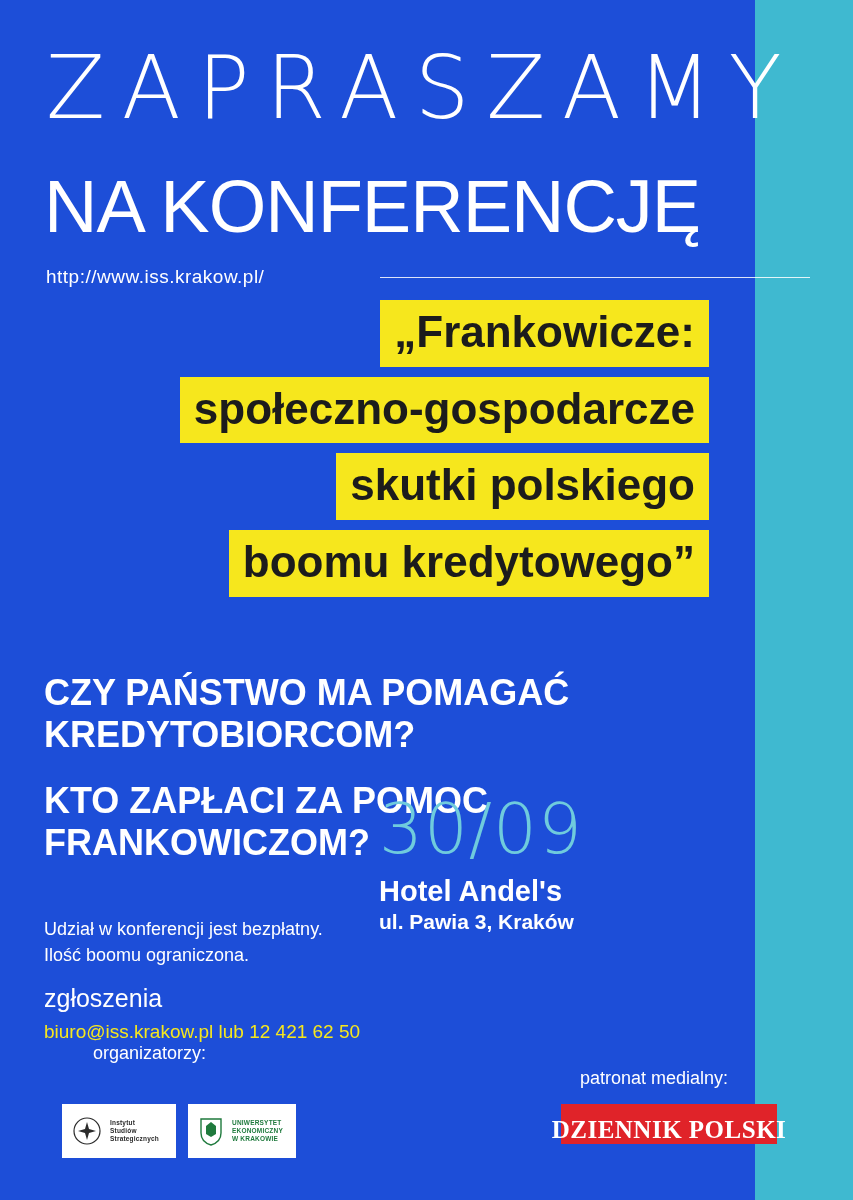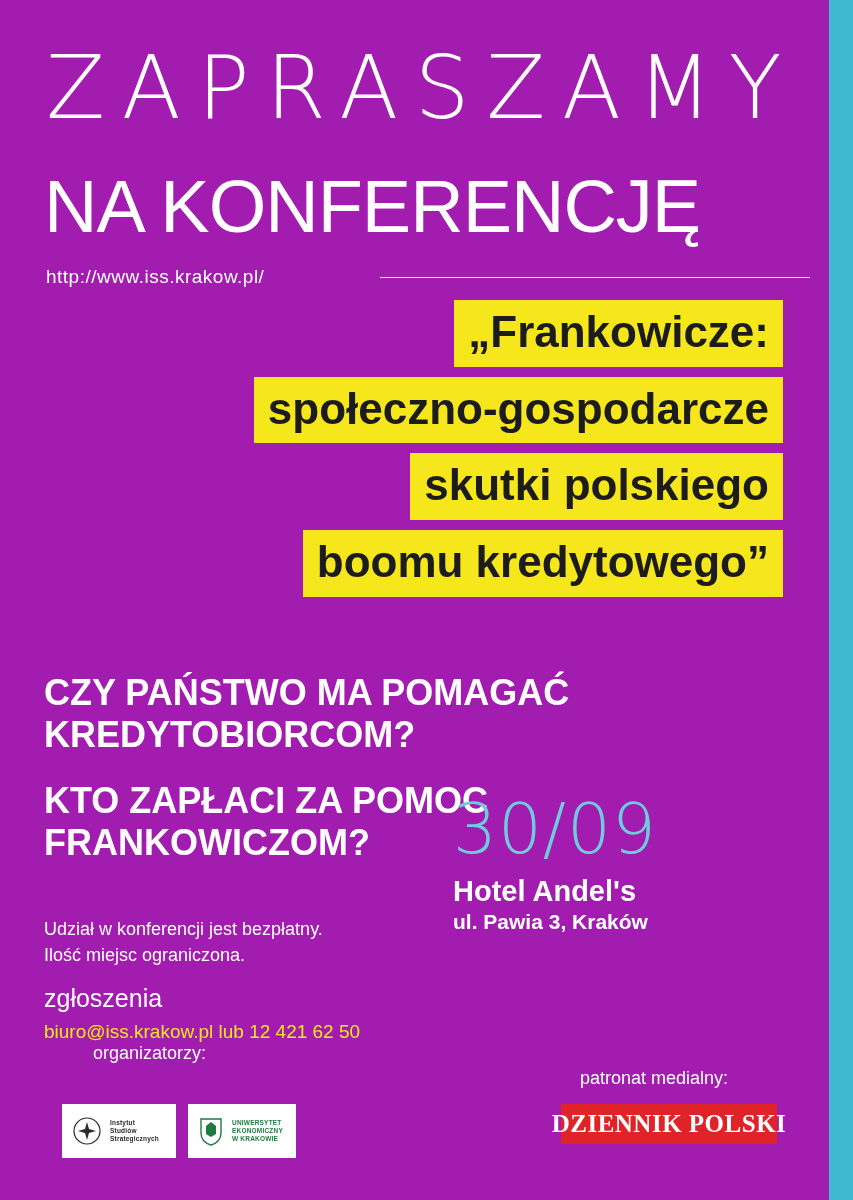--- a/index.html
+++ b/index.html
@@ -5,23 +5,23 @@
   * { box-sizing: border-box; margin: 0; padding: 0; }
   html, body {
     width: 853px;
     height: 1200px;
     overflow: hidden;
     background: #3fb9d0;
     font-family: "Liberation Sans", sans-serif;
   }
   .poster {
     position: relative;
-    width: 829px;
+    width: 755px;
     height: 1200px;
-    background: #a21caf;
+    background: #1d4ed8;
     color: #ffffff;
   }
 
   
   .zapraszamy {
     position: absolute;
     left: 46px;
     top: 44px;
     width: 770px;
     font-size: 88px;
@@ -207,21 +207,21 @@
     color: #ffffff;
   }
   .press-logo {
     position: absolute;
     left: 561px;
     top: 1104px;
     width: 216px;
     height: 40px;
     background: #e02329;
     display: flex;
-    align-items: center;
+    align-items: flex-end;
     justify-content: center;
   }
   .press-logo span {
     color: #ffffff;
     font-family: "Liberation Serif", serif;
     font-weight: bold;
     font-size: 25px;
     letter-spacing: 0.5px;
     white-space: nowrap;
   }
@@ -243,21 +243,21 @@
     <div class="title-line"><span>boomu kredytowego”</span></div>
   </div>
 
   <div class="questions">
     <div class="question">CZY PAŃSTWO MA POMAGAĆ KREDYTOBIORCOM?</div>
     <div class="question">KTO ZAPŁACI ZA POMOC FRANKOWICZOM?</div>
   </div>
 
   <div class="info">
     <div class="info-line">Udział w konferencji jest bezpłatny.</div>
-    <div class="info-line">Ilość miejsc ograniczona.</div>
+    <div class="info-line">Ilość boomu ograniczona.</div>
     <div class="zgloszenia">zgłoszenia</div>
     <div class="contact">biuro@iss.krakow.pl lub 12 421 62 50</div>
   </div>
 
   <div class="datebox">
     <div class="date-big">
       <span class="l1">30/09</span>
     </div>
     <div class="venue-name">Hotel Andel's</div>
     <div class="venue-addr">ul. Pawia 3, Kraków</div>

